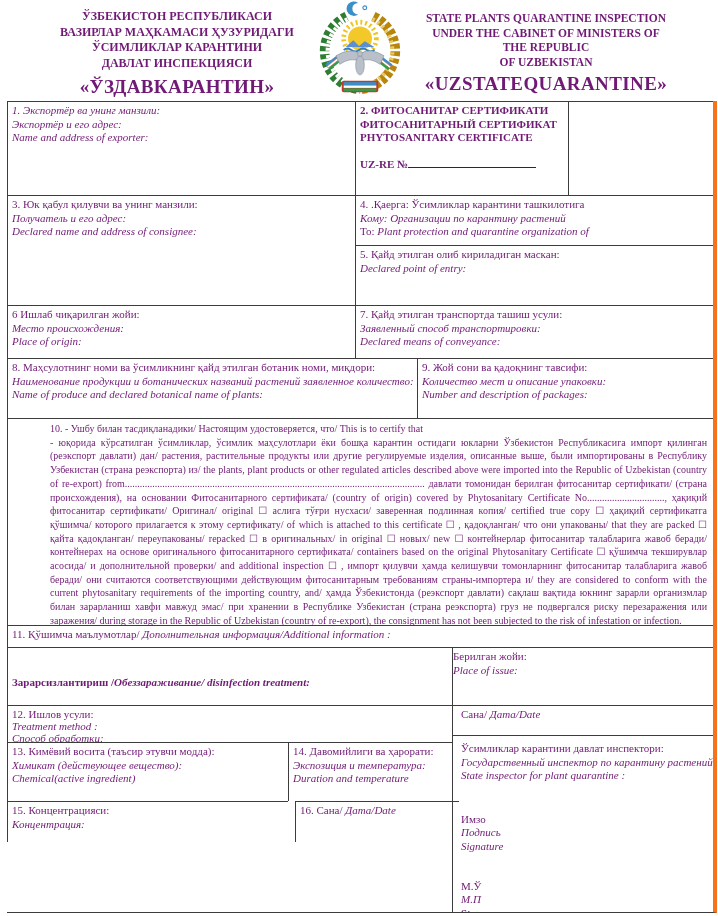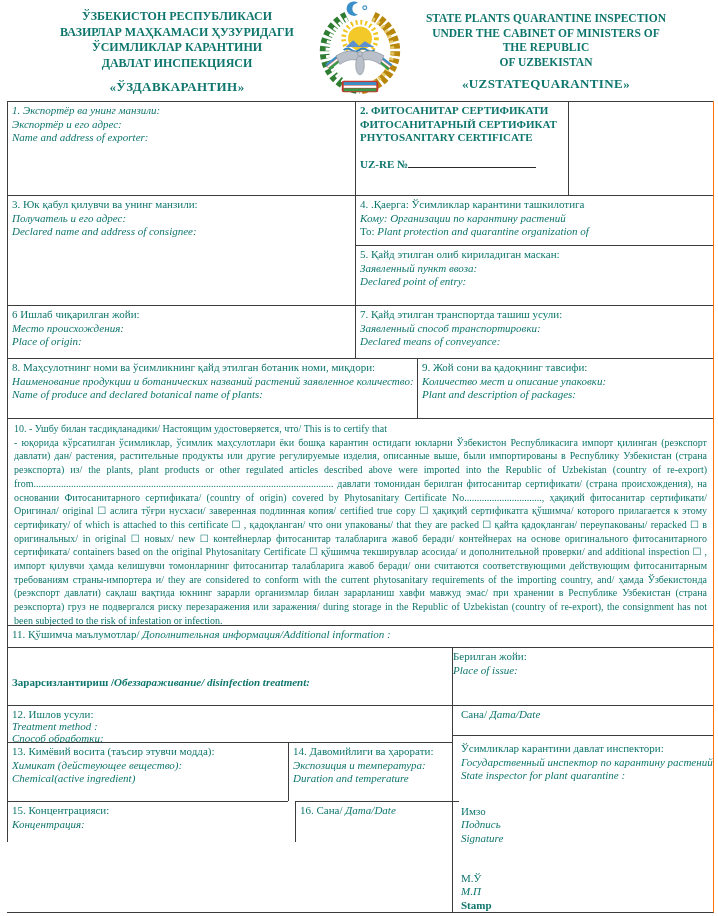--- a/index.html
+++ b/index.html
@@ -1,42 +1,42 @@
 <!DOCTYPE html>
 <html><head>
 <meta charset="utf-8">
 <style>
   html,body{margin:0;padding:0;background:#ffffff;}
   .page{position:relative;width:718px;height:916px;background:#fff;
-        font-family:"Liberation Serif","DejaVu Serif",serif;color:#0f766e;overflow:hidden;}
+        font-family:"Liberation Serif","DejaVu Serif",serif;color:#701a75;overflow:hidden;}
 
   
   .hdr-left{position:absolute;left:22px;top:9px;width:310px;text-align:center;
             font-weight:bold;font-size:12px;line-height:15.5px;}
   .hdr-right{position:absolute;left:388px;top:11px;width:316px;text-align:center;
              font-weight:bold;font-size:11.5px;line-height:14.5px;}
-  .hdr-org{margin-top:8px;font-size:13px;letter-spacing:.4px;}
+  .hdr-org{margin-top:8px;font-size:19px;letter-spacing:.4px;}
   .emblem{position:absolute;left:312px;top:1px;width:96px;height:96px;}
 
   
   .form{position:absolute;left:7px;top:101px;width:706px;height:811px;
-        border-right:1px solid #f97316;border-bottom:1px solid #3c3c3c;}
+        border-right:4px solid #f97316;border-bottom:1px solid #3c3c3c;}
   .cell{position:absolute;box-sizing:border-box;border-left:1px solid #3c3c3c;
         border-top:1px solid #3c3c3c;padding:2px 4px 0 4px;font-size:11px;
         line-height:13.6px;overflow:hidden;}
   .ln{white-space:nowrap;}
   .it{font-style:italic;}
   .bd{font-weight:bold;}
   .uline{display:inline-block;width:128px;border-bottom:1px solid #2a2a2a;height:11px;}
 
   .statement{font-size:10px;line-height:13.7px;text-align:justify;}
   .statement .intro{text-align:left;}
-  .wrap{white-space:normal;}
-
-  .sig-gap1{margin-top:22px;}
+  .wrap{white-space:normal;margin-left:36px;}
+
+  .sig-gap1{margin-top:30px;}
   .sig-gap2{margin-top:26px;}
 </style>
 </head>
 <body>
 
 <div class="page">
 
   <div class="hdr-left">
     <div>ЎЗБЕКИСТОН РЕСПУБЛИКАСИ</div>
     <div>ВАЗИРЛАР МАҲКАМАСИ ҲУЗУРИДАГИ</div>
@@ -114,21 +114,20 @@
       <div class="ln it">Получатель и его адрес:</div>
       <div class="ln it">Declared name and address of consignee:</div>
     </div>
     <div class="cell" style="left:348px;top:94px;width:358px;height:50px;">
       <div class="ln">4. .Қаерга: Ўсимликлар карантини ташкилотига</div>
       <div class="ln it">Кому: Организации по карантину растений</div>
       <div class="ln"><span>To: </span><span class="it">Plant protection and quarantine organization of</span></div>
     </div>
     <div class="cell" style="left:348px;top:144px;width:358px;height:60px;">
       <div class="ln">5. Қайд этилган олиб кириладиган маскан:</div>
-      <div class="ln it">Заявленный пункт ввоза:</div>
       <div class="ln it">Declared point of entry:</div>
     </div>
 
     <div class="cell" style="left:0;top:204px;width:348px;height:53px;">
       <div class="ln">6 Ишлаб чиқарилган жойи:</div>
       <div class="ln it">Место происхождения:</div>
       <div class="ln it">Place of origin:</div>
     </div>
     <div class="cell" style="left:348px;top:204px;width:358px;height:53px;">
       <div class="ln">7. Қайд этилган транспортда ташиш усули:</div>
@@ -137,21 +136,21 @@
     </div>
 
     <div class="cell" style="left:0;top:257px;width:410px;height:60px;">
       <div class="ln">8. Маҳсулотнинг номи ва ўсимликнинг қайд этилган ботаник номи, миқдори:</div>
       <div class="ln it">Наименование продукции и ботанических названий растений заявленное количество:</div>
       <div class="ln it">Name of produce and  declared botanical name of plants:</div>
     </div>
     <div class="cell" style="left:410px;top:257px;width:296px;height:60px;">
       <div class="ln">9. Жой сони ва қадоқнинг тавсифи:</div>
       <div class="ln it">Количество мест и описание упаковки:</div>
-      <div class="ln it">Plant  and description of packages:</div>
+      <div class="ln it">Number  and description of packages:</div>
     </div>
 
     <div class="cell statement" style="left:0;top:317px;width:706px;height:207px;padding:3px 6px 0 6px;">
       <div class="intro wrap">10. - Ушбу билан тасдиқланадики/ Настоящим удостоверяется, что/ This is to certify that</div>
       <div class="wrap">- юқорида кўрсатилган ўсимликлар, ўсимлик маҳсулотлари ёки бошқа карантин остидаги юкларни Ўзбекистон Республикасига импорт қилинган (реэкспорт давлати) дан/ растения, растительные продукты или другие регулируемые изделия, описанные выше, были импортированы в Республику Узбекистан (страна реэкспорта) из/ the plants, plant products or other regulated articles described above were imported into the Republic of Uzbekistan (country of re-export) from........................................................................................................................ давлати томонидан берилган фитосанитар сертификати/ (страна происхождения), на основании Фитосанитарного сертификата/ (country of origin) covered by Phytosanitary Certificate No..............................., ҳақиқий фитосанитар сертификати/ Оригинал/ original ☐ аслига тўғри нусхаси/ заверенная подлинная копия/ certified true copy ☐ ҳақиқий сертификатга қўшимча/ которого прилагается к этому сертификату/ of which is attached to this certificate ☐ , қадоқланган/ что они упакованы/ that they are packed ☐ қайта қадоқланган/ переупакованы/ repacked ☐ в оригинальных/ in original ☐ новых/ new ☐ контейнерлар фитосанитар талабларига жавоб беради/ контейнерах на основе оригинального фитосанитарного сертификата/ containers based on the original Phytosanitary Certificate ☐ қўшимча текширувлар асосида/ и дополнительной проверки/ and additional inspection ☐ , импорт қилувчи ҳамда келишувчи томонларнинг фитосанитар талабларига жавоб беради/ они считаются соответствующими действующим фитосанитарным требованиям страны-импортера и/ they are considered to conform with the current phytosanitary requirements of the importing country, and/ ҳамда Ўзбекистонда (реэкспорт давлати) сақлаш вақтида юкнинг зарарли организмлар билан зарарланиш хавфи мавжуд эмас/ при хранении в Республике Узбекистан (страна реэкспорта) груз не подвергался риску перезаражения или заражения/ during storage in the Republic of Uzbekistan (country of re-export), the consignment has not been subjected to the risk of infestation or infection.</div>
 
     </div>
 
     <div class="cell" style="left:0;top:524px;width:706px;height:22px;">
       <div class="ln"><span>11. Қўшимча маълумотлар/ </span><span class="it">Дополнительная информация/Additional information :</span></div>

